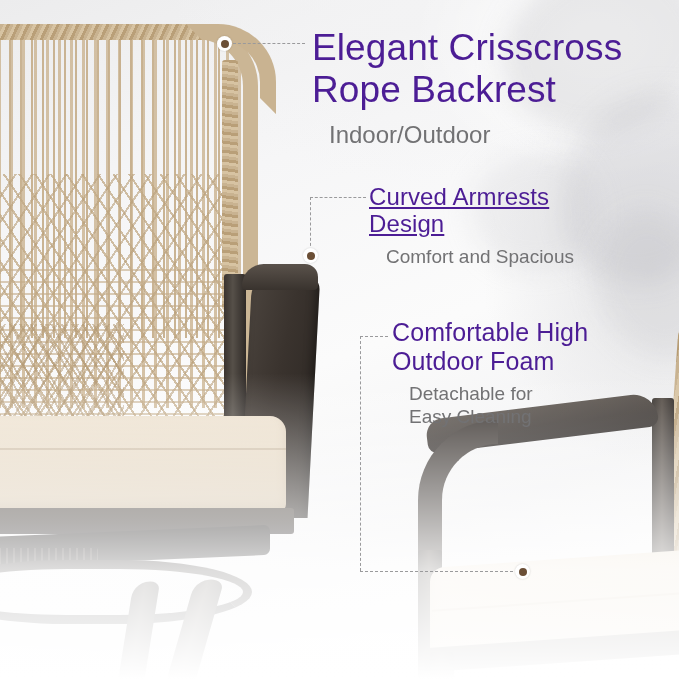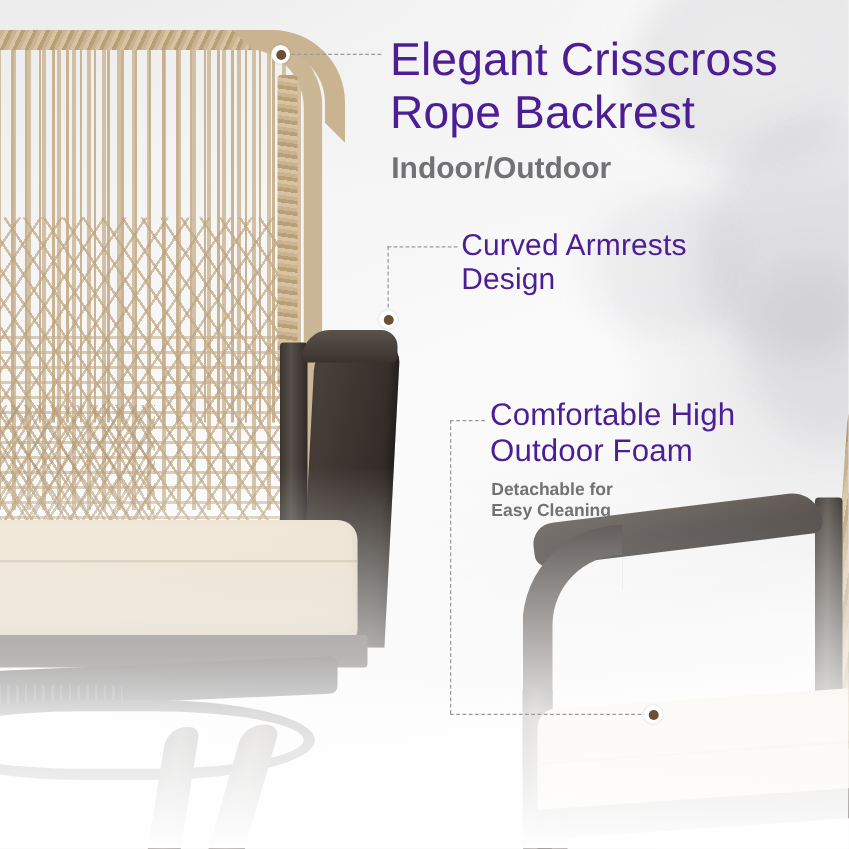--- a/index.html
+++ b/index.html
@@ -221,33 +221,34 @@
     position: absolute;
     color: #4c1d95;
     font-weight: 400;
     letter-spacing: .1px;
     line-height: 1.14;
     white-space: pre-line;
   }
   .callout-sub {
     position: absolute;
     color: #727274;
-    font-weight: 700;
+    font-weight: 400;
     line-height: 1.2;
     white-space: pre-line;
+    margin-left: 16px;
   }
 
   #c1-title { left: 312px; top: 27px;  font-size: 37px; }
   #c1-sub   { left: 313px; top: 121px; font-size: 24px; }
 
-  #c2-title { left: 369px; top: 183px; font-size: 24px; }
+  #c2-title { left: 369px; top: 183px; font-size: 24px; text-decoration: underline; }
   #c2-sub   { left: 370px; top: 246px; font-size: 19px; }
 
   #c3-title { left: 392px; top: 318px; font-size: 25px; }
-  #c3-sub   { left: 393px; top: 383px; font-size: 14px; }
+  #c3-sub   { left: 393px; top: 383px; font-size: 19px; }
 
   
   .conn { position: absolute; }
   .dash-h {
     height: 0; border-top: 1px dashed #9a9a9c;
   }
   .dash-v {
     width: 0; border-left: 1px dashed #9a9a9c;
   }
   .dot {
@@ -330,20 +331,21 @@
   <div class="dot" id="c1-dot"></div>
   <div class="callout-title" id="c1-title">Elegant Crisscross
 Rope Backrest</div>
   <div class="callout-sub" id="c1-sub">Indoor/Outdoor</div>
 
   <div class="conn dash-v" id="c2-lineV"></div>
   <div class="conn dash-h" id="c2-lineH"></div>
   <div class="dot" id="c2-dot"></div>
   <div class="callout-title" id="c2-title">Curved Armrests
 Design</div>
+  <div class="callout-sub" id="c2-sub">Comfort and Spacious</div>
 
   <div class="conn dash-h" id="c3-lineTH"></div>
   <div class="conn dash-v" id="c3-lineV"></div>
   <div class="conn dash-h" id="c3-lineBH"></div>
   <div class="dot" id="c3-dot"></div>
   <div class="callout-title" id="c3-title">Comfortable High
 Outdoor Foam</div>
   <div class="callout-sub" id="c3-sub">Detachable for
 Easy Cleaning</div>
 

